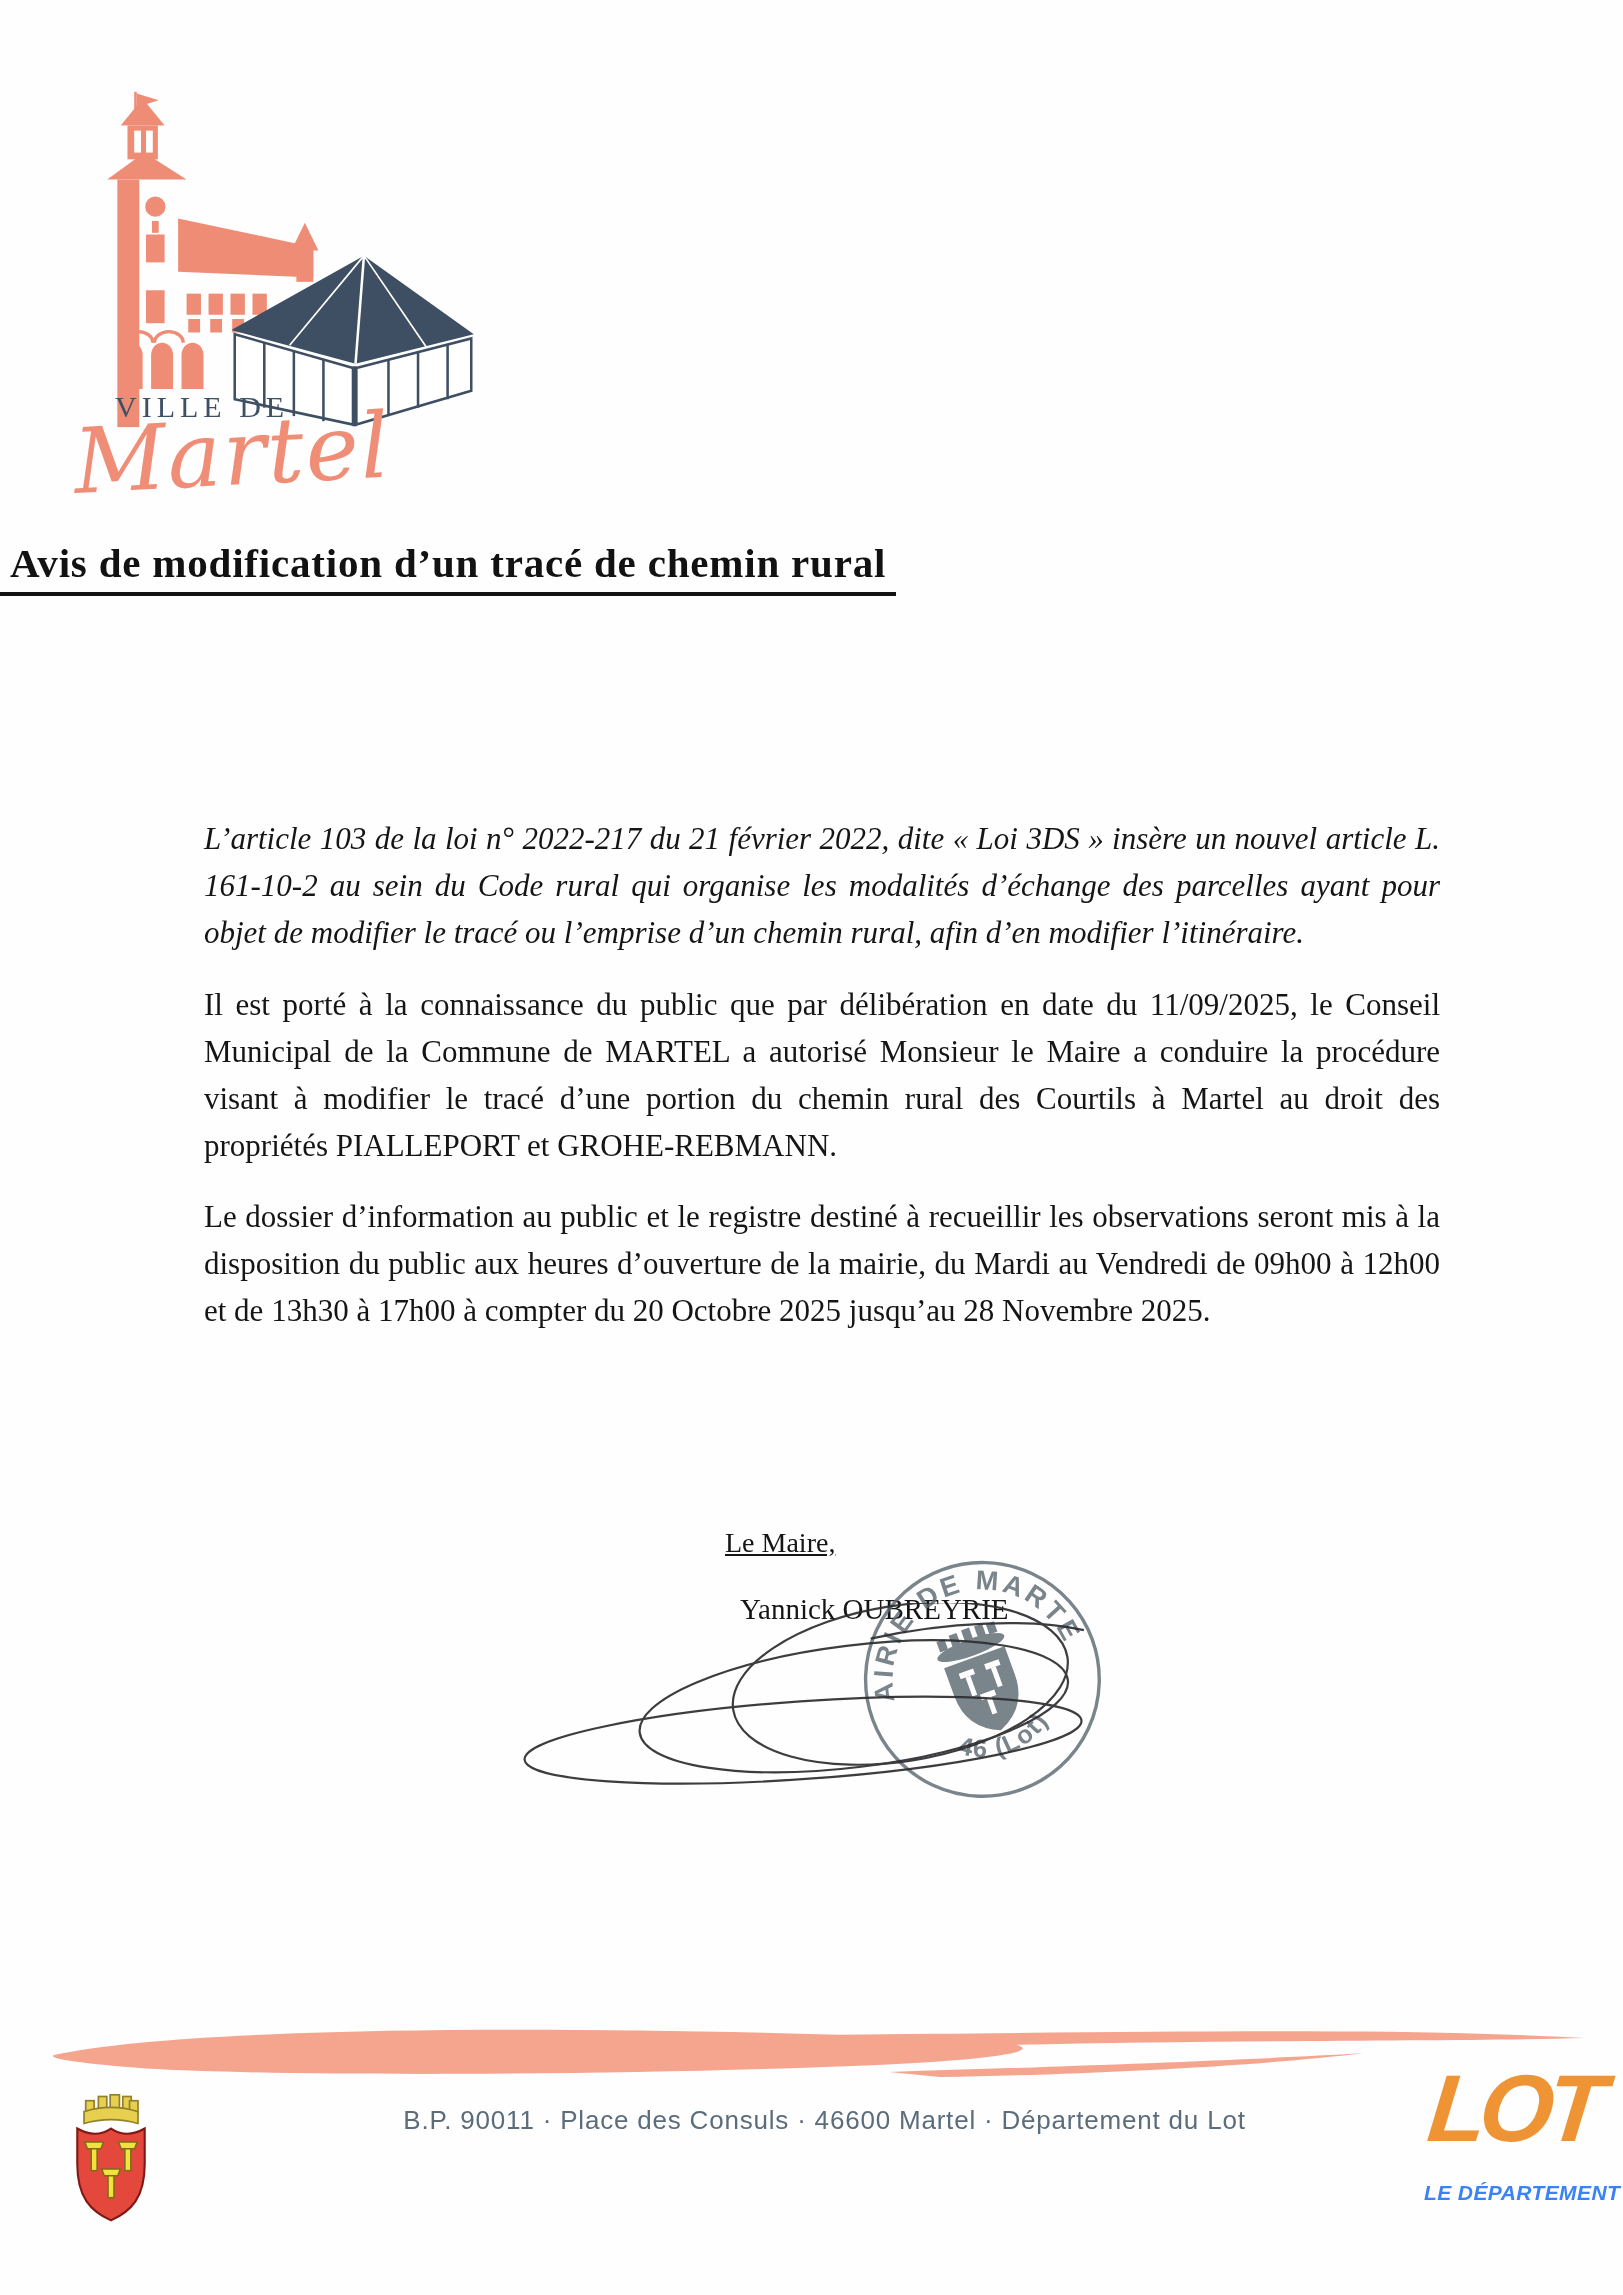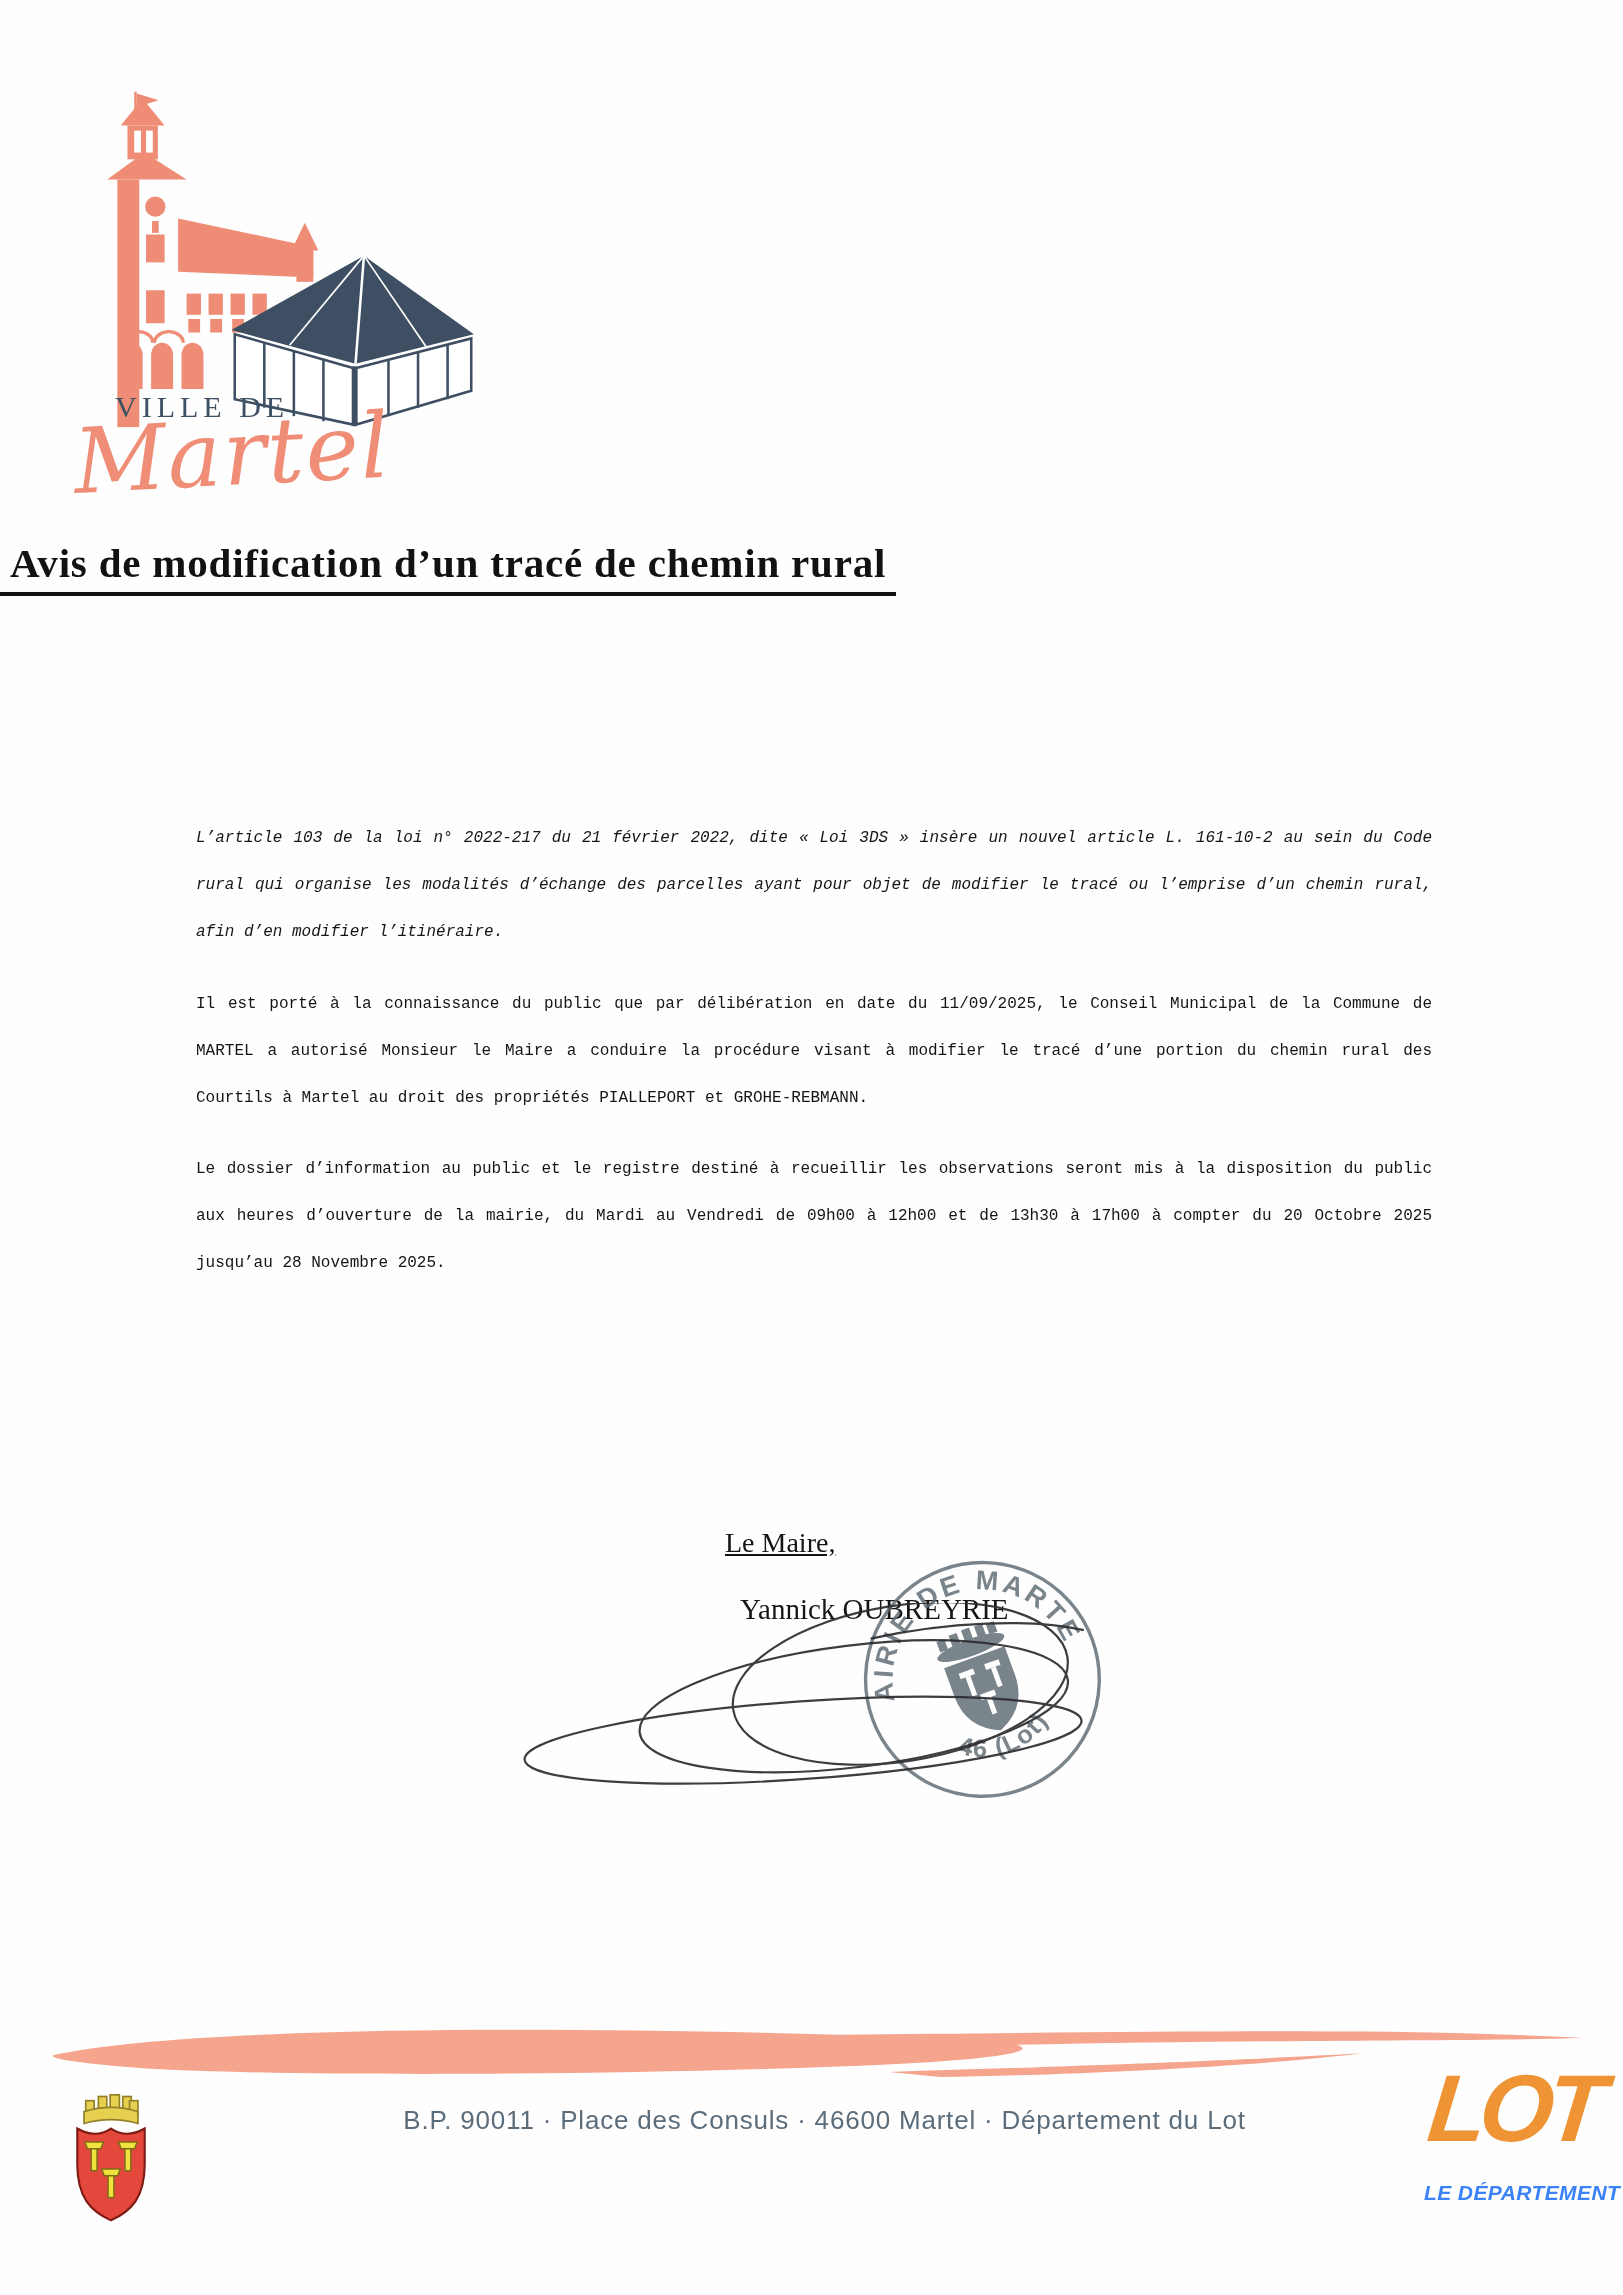--- a/index.html
+++ b/index.html
@@ -14,22 +14,22 @@
   .martel-script { left:71px; top:409px; font-size:90px; font-style:italic;
                    color:#EF8D77; font-family:"DejaVu Serif", serif; transform:rotate(-3deg);
                    transform-origin:left top; letter-spacing:1.7px; }
 
   
   .doc-title { left:0; right:0; top:539px; }
   .doc-title span { display:inline-block; font-size:41px; font-weight:bold; color:#121212;
                     border-bottom:4.2px solid #121212; padding:0 10px 5px; letter-spacing:0.8px; }
 
   
-  .body-text { left:196px; top:815px; width:1236px; font-size:16px; line-height:47px;
-               text-align:justify;font-family:Liberation Mono, monospace; }
+  .body-text { left:204px; top:815px; width:1236px; font-size:31px; line-height:47px;
+               text-align:justify; }
   .body-text p { margin-bottom:24.5px; }
   .body-text p.italic { font-style:italic; }
 
   
   .le-maire { left:725px; top:1527px; font-size:28px;text-decoration:underline; }
   .mayor-name { left:740px; top:1593px; font-size:29px; }
   .stamp-svg { left:856px; top:1554px; transform:rotate(-20deg); opacity:.82; }
   .stamp-svg text { font-family:"Liberation Sans", sans-serif; font-weight:bold; }
   .sig-svg { left:507px; top:1603px; opacity:.92; }
 

